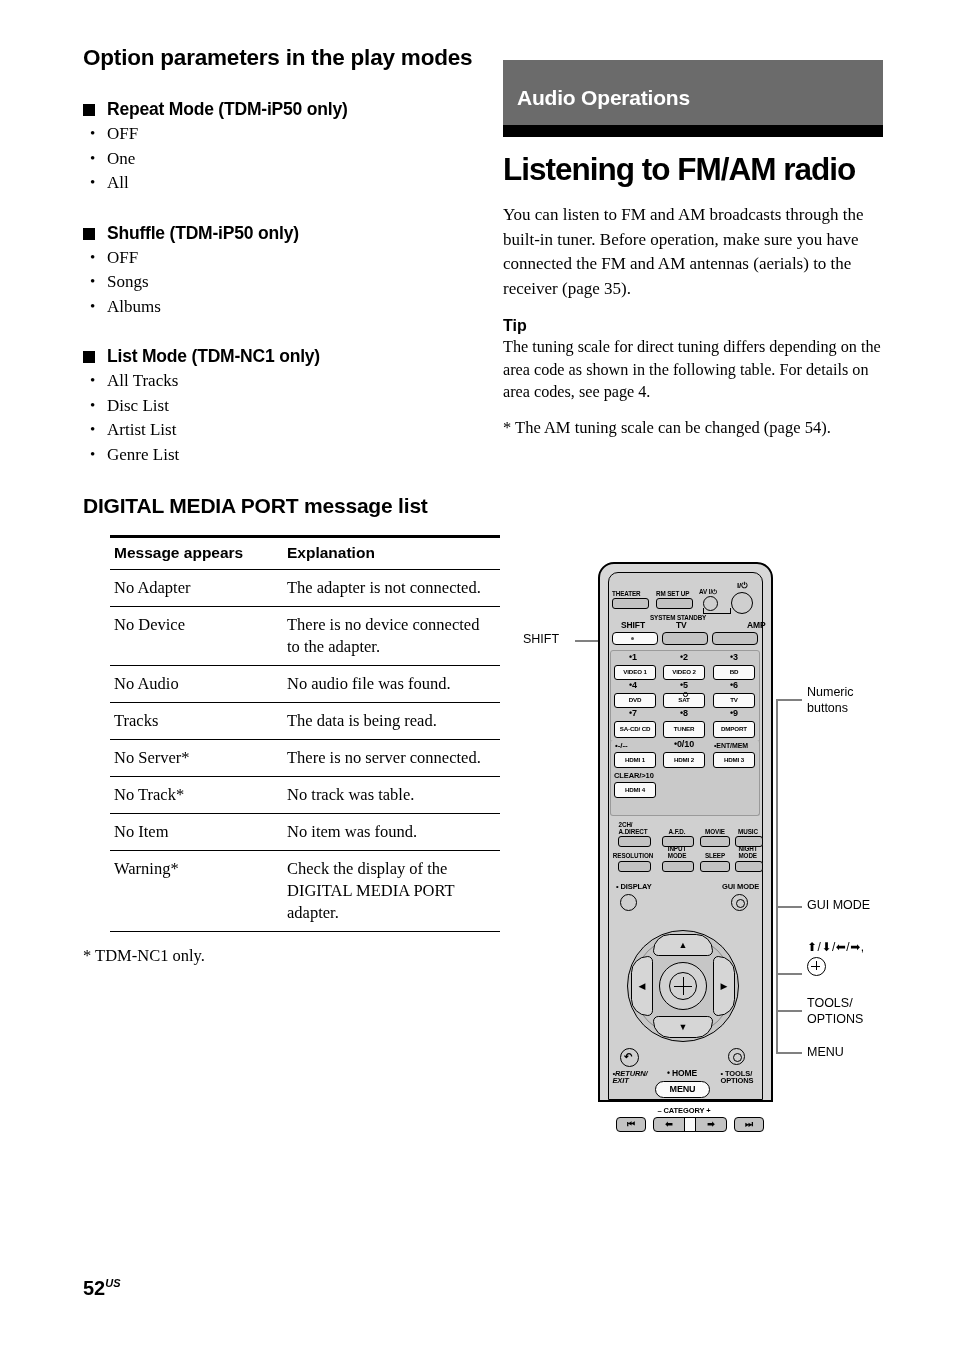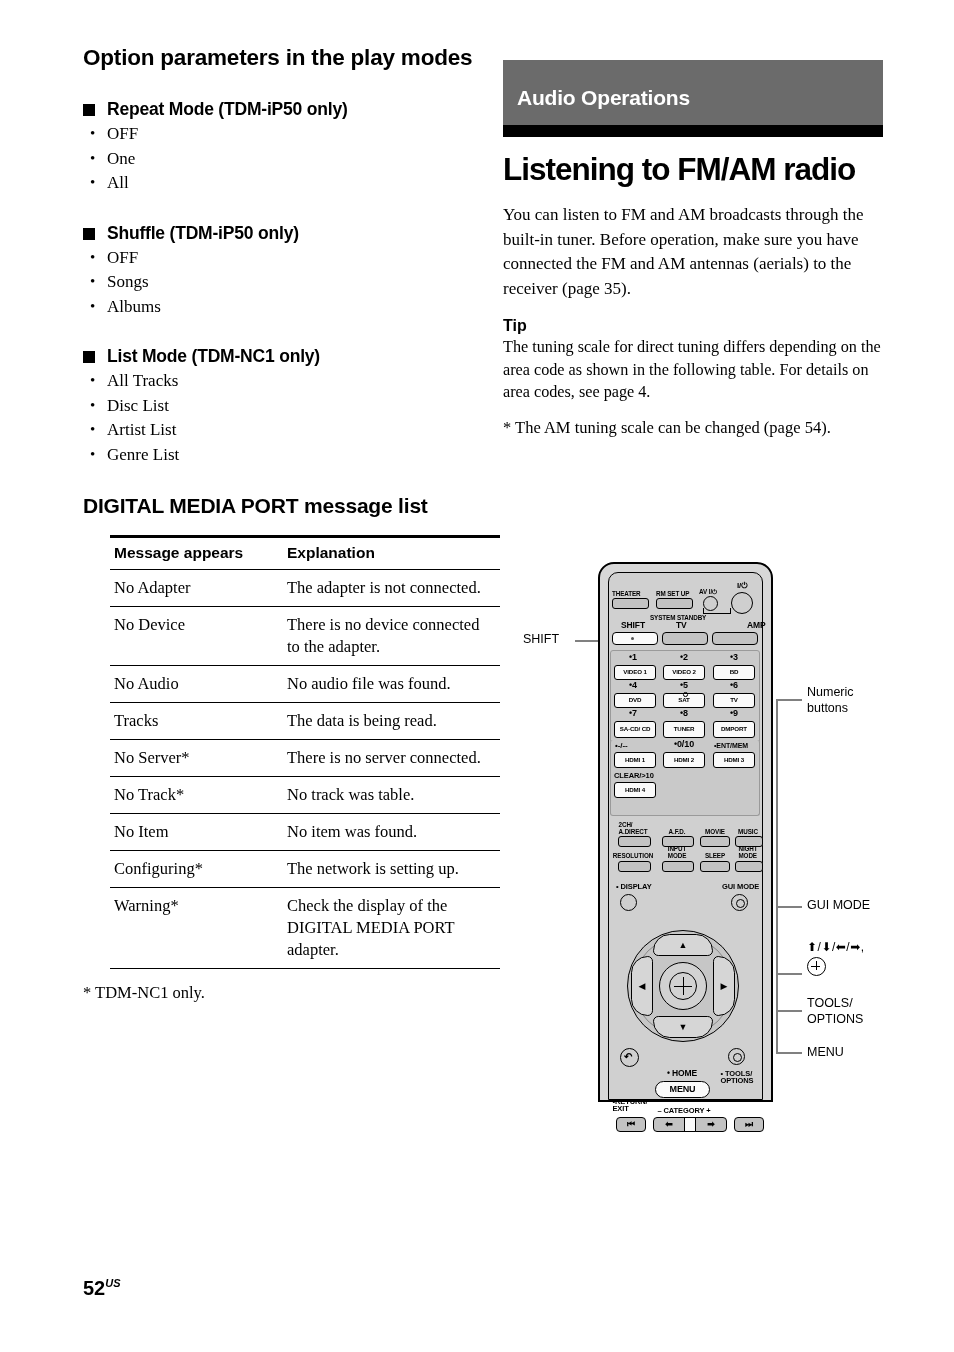--- a/index.html
+++ b/index.html
@@ -228,24 +228,20 @@
           </tr>
         <tr>
             <td>No Track*</td>
             <td>No track was table.</td>
           </tr>
         <tr>
             <td>No Item</td>
             <td>No item was found.</td>
           </tr>
         <tr>
-            <td>Configuring*</td>
-            <td>The network is setting up.</td>
-          </tr>
-        <tr>
             <td>Warning*</td>
             <td>Check the display of the DIGITAL MEDIA PORT adapter.</td>
           </tr>
       </tbody>
     </table>
 
     <div class="foot-note">* TDM-NC1 only.</div>
   </div>
 
   <div class="col-right">
@@ -370,21 +366,21 @@
         <div class="dseg dn">▼</div>
         <div class="dseg lf">◀</div>
         <div class="dseg rt2">▶</div>
         <div class="dctr">
           <div class="dctr2"></div>
         </div>
       </div>
 
       <div class="circ" style="left:20px;top:484px;width:19px;height:19px;"></div>
       <span class="rt" style="left:24px;top:489px;font-size:10px;">↶</span>
-      <span class="rt c" style="left:30px;top:534px;font-size:7.5px;">•RETURN/<br>EXIT</span>
+      <span class="rt c" style="left:30px;top:506px;font-size:7.5px;font-style:italic;">•RETURN/<br>EXIT</span>
 
       <span class="rt c" style="left:82px;top:506px;font-size:8.5px;">• <span>HOME</span></span>
       <div class="btn wht lbl" style="left:55px;top:517px;width:55px;height:17px;border-radius:9px;font-size:9px;">MENU</div>
 
       <div class="circ" style="left:128px;top:484px;width:17px;height:17px;"></div>
       <div style="position:absolute;left:133px;top:489px;width:7px;height:7px;border:1px solid #000;border-radius:50%;"></div>
       <span class="rt c" style="left:137px;top:506px;font-size:7.5px;">• TOOLS/<br>OPTIONS</span>
 
       <span class="rt c" style="left:84px;top:543px;font-size:7.5px;">– <span>CATEGORY</span> +</span>
       <div class="btn lbl" style="left:16px;top:553px;width:30px;height:15px;border-radius:4px;font-size:9px;">⏮</div>

